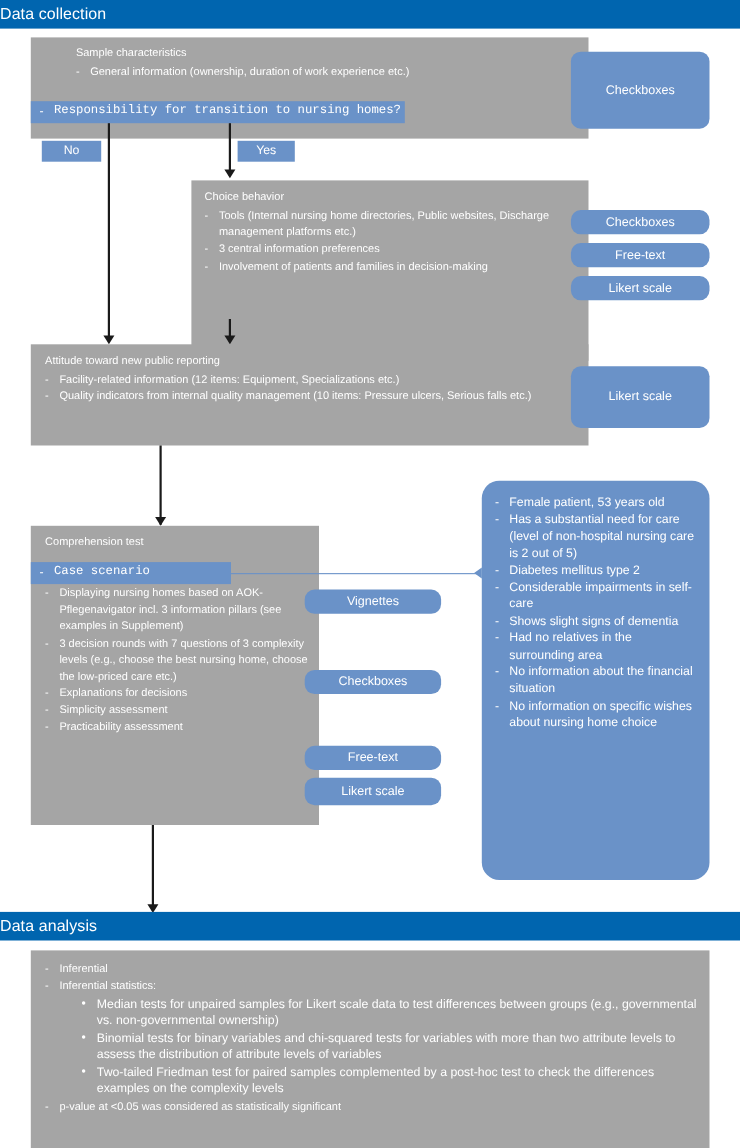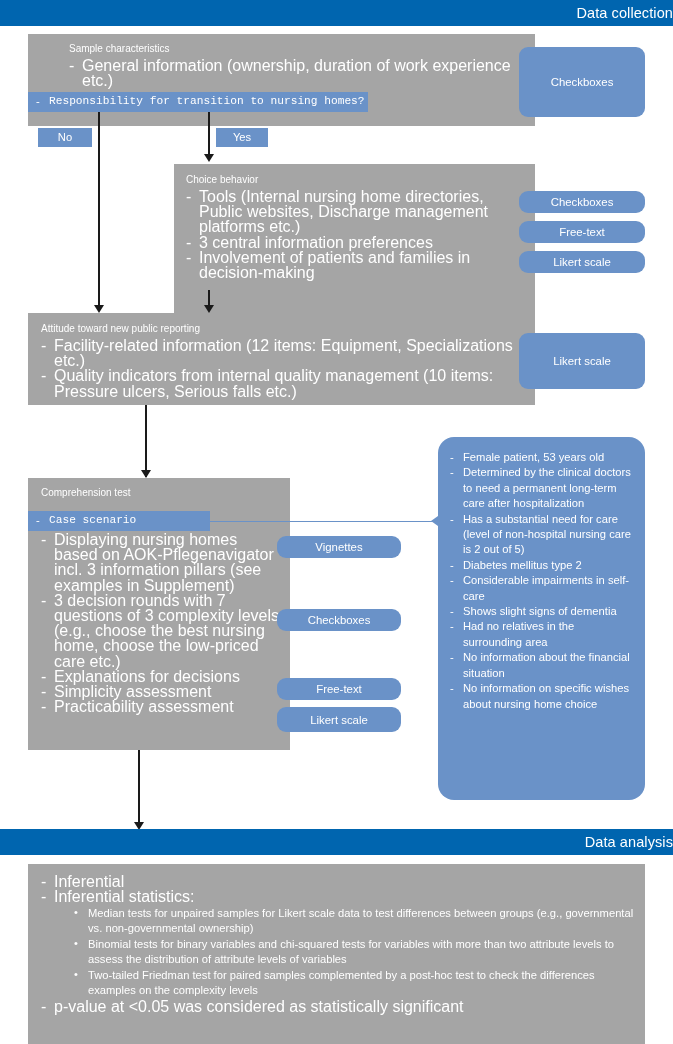--- a/index.html
+++ b/index.html
@@ -25,21 +25,21 @@
   .band {
     position: absolute;
     left: 0;
     width: 673px;
     height: 26px;
     background: #0065AF;
     color: #ffffff;
     font-size: 14.5px;
     display: flex;
     align-items: center;
-    justify-content: flex-end;
+    justify-content: flex-start;
     letter-spacing: .1px;
   }
 
   
   .grey {
     position: absolute;
     background: #A5A5A5;
     color: #ffffff;
   }
   .grey .hd {
@@ -50,21 +50,21 @@
   }
 
   ul.bl {
     list-style: none;
     margin: 0;
     padding: 0;
   }
   ul.bl > li {
     position: relative;
     padding-left: 17px;
-    font-size: 16px;
+    font-size: 10px;
     line-height: 15.2px;
     color: #ffffff;
     margin: 0;
   }
   ul.bl > li::before {
     content: "-";
     position: absolute;
     left: 4px;
     top: 0;
   }
@@ -265,21 +265,20 @@
   <div class="pill" style="left:277px; top:678px; width:124px; height:22px;">
     <span>Free-text</span>
   </div>
   <div class="pill" style="left:277px; top:707px; width:124px; height:25px;">
     <span>Likert scale</span>
   </div>
 
   <div class="vignette" style="left:438px; top:437px; width:207px; height:363px;">
     <ul class="bl" style="position:absolute; left:8px; top:13px; width:186px;">
       <li>Female patient, 53 years old</li>
-      <li>Determined by the clinical doctors to need a permanent long-term care after hospitalization</li>
       <li>Has a substantial need for care (level of non-hospital nursing care is 2 out of 5)</li>
       <li>Diabetes mellitus type 2</li>
       <li>Considerable impairments in self-care</li>
       <li>Shows slight signs of dementia</li>
       <li>Had no relatives in the surrounding area</li>
       <li>No information about the financial situation</li>
       <li>No information on specific wishes about nursing home choice</li>
     </ul>
   </div>
 

